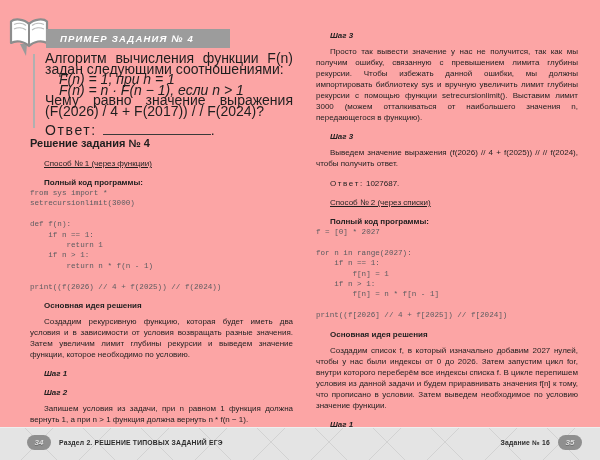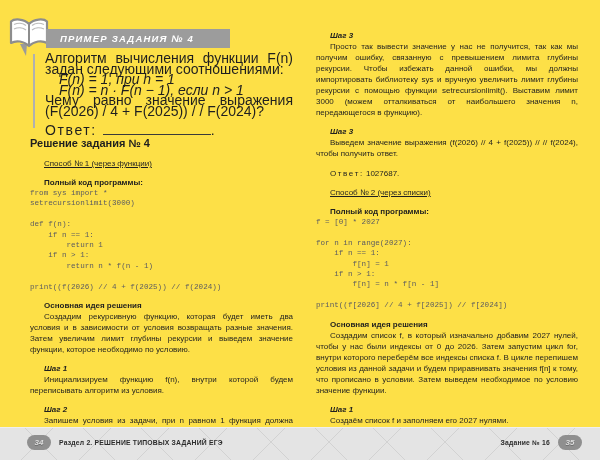--- a/index.html
+++ b/index.html
@@ -4,21 +4,21 @@
 <style>
   * { margin:0; padding:0; box-sizing:border-box; }
   html,body { width:600px; height:460px; }
   body {
     font-family:"Liberation Sans", sans-serif;
     background:#ffffff;
     color:#1f1f1f;
     position:relative;
     overflow:hidden;
   }
-  .spread { position:absolute; inset:0; background:#fde047; }
+  .spread { position:absolute; inset:0; background:#fca5a5; }
 
   
   .banner {
     position:absolute; left:46px; top:29px; width:184px; height:19px;
     background:#9c9c9c;
     display:flex; align-items:center;
     padding-left:14px;
   }
   .banner-label {
     color:#ffffff; font-size:9.5px; font-weight:bold; font-style:italic;
@@ -47,21 +47,21 @@
 
   
   .col { position:absolute; font-size:8px; line-height:11px; }
   .col-left  { left:30px;  top:137px; width:263px; }
   .col-right { left:316px; top:30px;  width:262px; }
 
   .solution-title { font-size:11px; font-weight:bold; line-height:13px; margin-bottom:7px; }
   .method-title { margin:8px 0 0 14px; text-decoration:underline; }
   .bold-label { font-weight:bold; margin:8px 0 0 14px; }
   .step-title { font-weight:bold; font-style:italic; margin:8px 0 0 14px; }
-  .para { text-align:justify; text-indent:14px; margin-top:0; }
+  .para { text-align:justify; text-indent:14px; margin-top:5px; }
   pre.code {
     font-family:"Liberation Mono","DejaVu Sans Mono", monospace;
     font-size:7.6px; line-height:10.4px; color:#5c5c60;
     white-space:pre; margin-top:0;
   }
   .answer-row2 { margin:9px 0 0 14px; }
 
   
   .footer {
     position:absolute; left:0; bottom:0; width:600px; height:33px;
@@ -105,21 +105,21 @@
   </div>
   <div class="banner">
     <span class="banner-label">ПРИМЕР ЗАДАНИЯ № 4</span>
   </div>
   <div class="task-rule"></div>
 
   <div class="task-block">
     <div class="task-intro">Алгоритм вычисления функции F(n) задан следующими соотношениями:</div>
     <div class="task-formula">F(n) = 1, при n = 1</div>
     <div class="task-formula">F(n) = n · F(n − 1), если n &gt; 1</div>
-    <div class="task-question">Чему равно значение выражения (F(2026) / 4 + F(2025)) / / F(2024)?</div>
+    <div class="task-question">Чему равно значение выражения (F(2026) / 4 + F(2017)) / / F(2024)?</div>
     <div class="answer-row">
       <span class="answer-label">Ответ:</span>
       <span class="answer-blank"></span><span>.</span>
     </div>
   </div>
 
   <div class="col col-left">
     <div class="solution-title">Решение задания № 4</div>
     <div class="method-title">Способ № 1 (через функции)</div>
     <div class="bold-label">Полный код программы:</div>
@@ -129,21 +129,20 @@
 def f(n):
     if n == 1:
         return 1
     if n &gt; 1:
         return n * f(n - 1)
 
 print((f(2026) // 4 + f(2025)) // f(2024))</pre>
     <div class="bold-label">Основная идея решения</div>
     <div class="para">Создадим рекурсивную функцию, которая будет иметь два условия и в зависимости от условия возвращать разные значения. Затем увеличим лимит глубины рекурсии и выведем значение функции, которое необходимо по условию.</div>
     <div class="step-title">Шаг 1</div>
-    <div class="para">Инициализируем функцию f(n), внутри которой будем переписывать алгоритм из условия.</div>
     <div class="step-title">Шаг 2</div>
     <div class="para">Запишем условия из задачи, при n равном 1 функция должна вернуть 1, а при n &gt; 1 функция должна вернуть n * f(n − 1).</div>
   </div>
 
   <div class="col col-right">
     <div class="step-title" style="margin-top:0;">Шаг 3</div>
     <div class="para">Просто так вывести значение у нас не получится, так как мы получим ошибку, связанную с превышением лимита глубины рекурсии. Чтобы избежать данной ошибки, мы должны импортировать библиотеку sys и вручную увеличить лимит глубины рекурсии с помощью функции setrecursionlimit(). Выставим лимит 3000 (можем отталкиваться от наибольшего значения n, передающегося в функцию).</div>
     <div class="step-title">Шаг 3</div>
     <div class="para">Выведем значение выражения (f(2026) // 4 + f(2025)) // // f(2024), чтобы получить ответ.</div>
     <div class="answer-row2">

